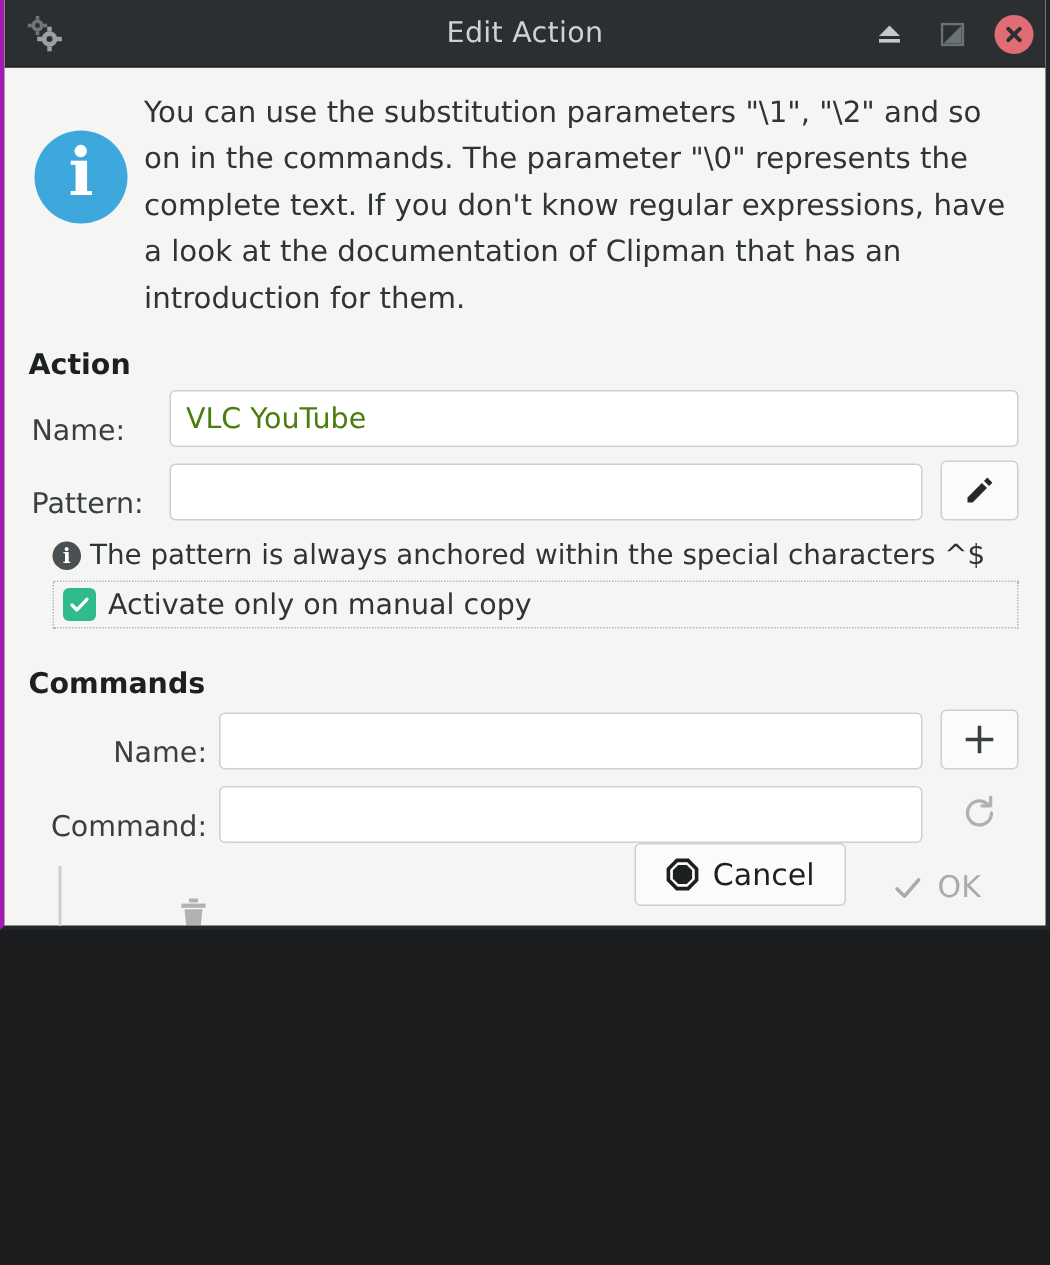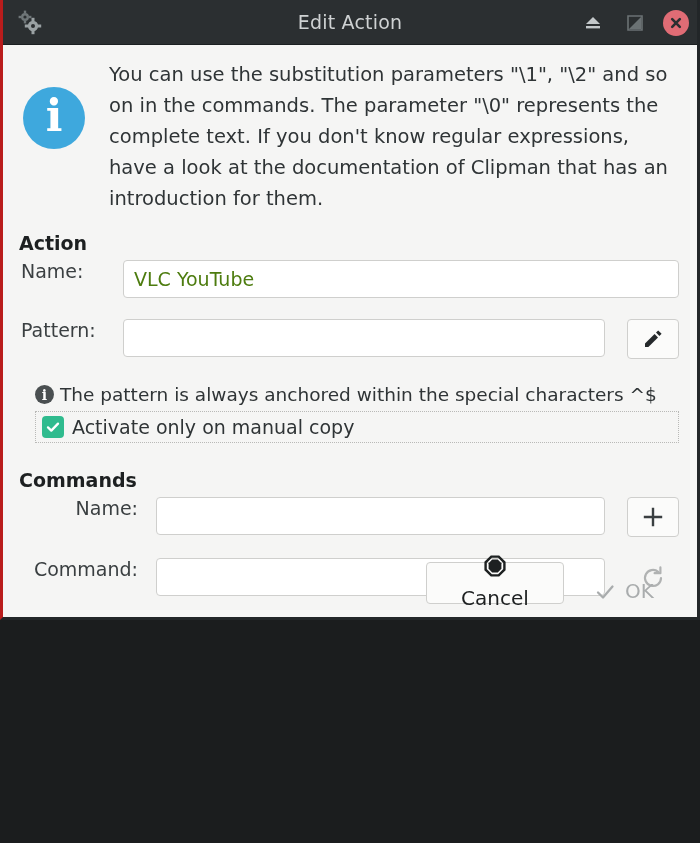--- a/index.html
+++ b/index.html
@@ -10,21 +10,21 @@
   body {
     font-family: "DejaVu Sans", sans-serif;
   }
   .window {
     position: relative;
     width: 700px;
     height: 620px;
     background: #f5f5f4;
     overflow: hidden;
     box-sizing: border-box;
-    border-left: 3px solid #b91c1c;
+    border-left: 3px solid #a21caf;
     border-right: 3px solid #222628;
     border-bottom: 3px solid #222628;
   }
 
   
   .titlebar {
     position: relative;
     height: 45px;
     background: #2b2f31;
     border-bottom: 1px solid #1b1f21;
@@ -99,40 +99,39 @@
   }
   .info-icon-glyph {
     color: #ffffff;
     font-size: 44px;
     font-weight: bold;
     line-height: 1;
     font-family: "DejaVu Serif", serif;
     transform: translateY(-2px);
   }
   .info-text {
-    margin-left: 24px;
+    margin-left: 11px;
     color: #2f3436;
     font-size: 19.5px;
     line-height: 31px;
     max-width: 580px;
   }
 
   .section-title {
     font-size: 19px;
     font-weight: bold;
     color: #1d2021;
     padding: 12px 0 6px 16px;
   }
 
   .field-row {
     display: flex;
-    align-items: flex-start;
+    align-items: flex-end;
     padding: 0 18px 0 18px;
-    margin-bottom: 21px;
-    gap: 10px;
+    margin-bottom: 9px;
   }
   .field-label {
     font-size: 19px;
     color: #3a3f41;
     flex: none;
   }
   .label-action {
     width: 92px;
   }
   .label-cmd {
@@ -272,21 +271,20 @@
     font-size: 20px;
     border-radius: 4px;
     box-sizing: border-box;
     cursor: pointer;
   }
   .btn-cancel {
     background: #fbfbfa;
     border: 1px solid #cfcfcd;
     color: #1d2021;
     min-width: 138px;
-    flex-direction: column;
   }
   .btn-ok {
     background: transparent;
     border: 1px solid transparent;
     color: #a9acad;
     min-width: 104px;
     margin-left: 8px;
     align-items: flex-end;
   }
   .icon-svg { display: block; }

